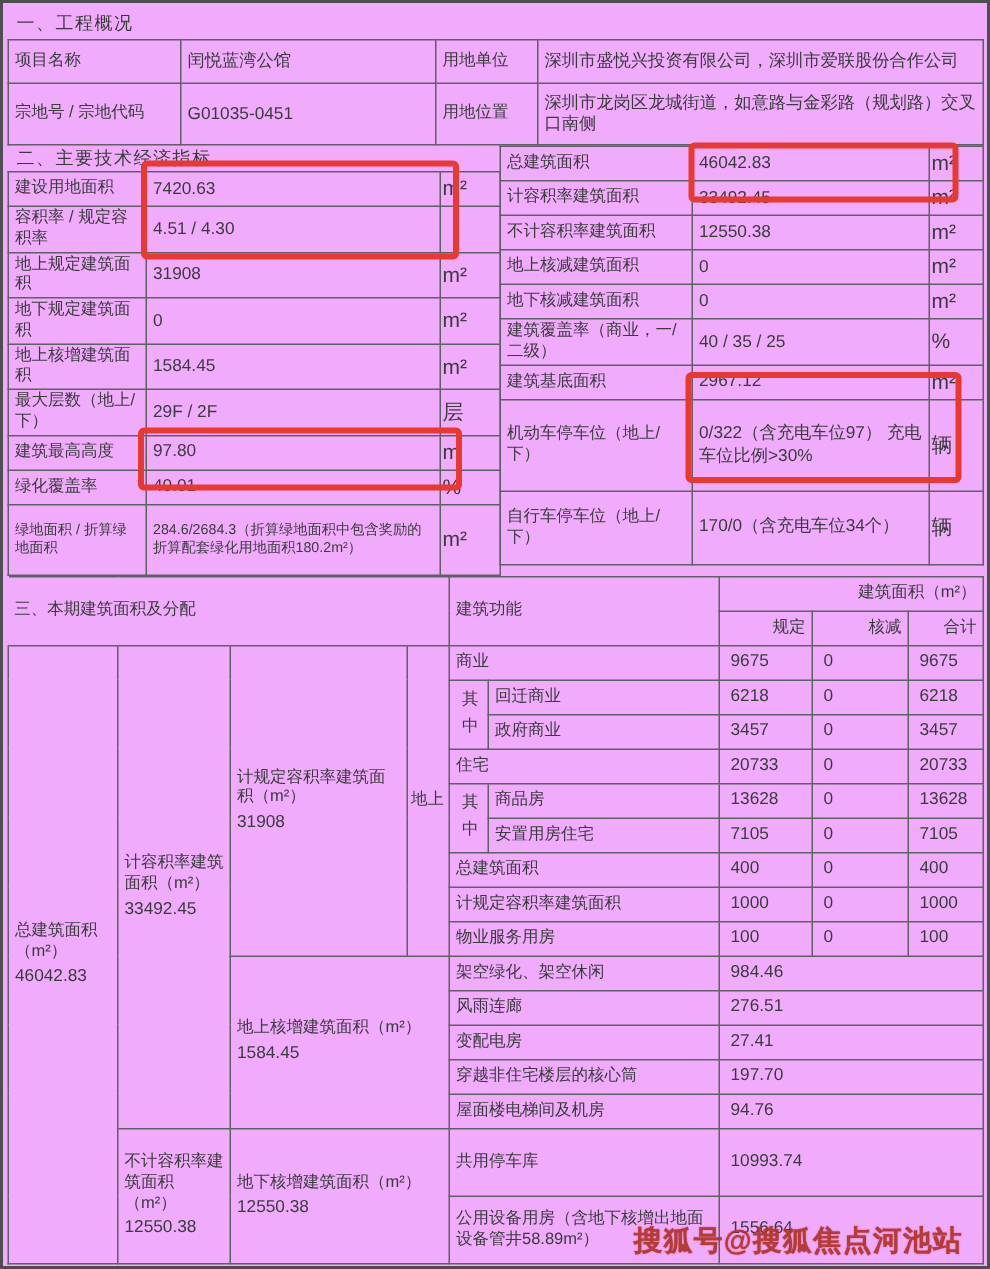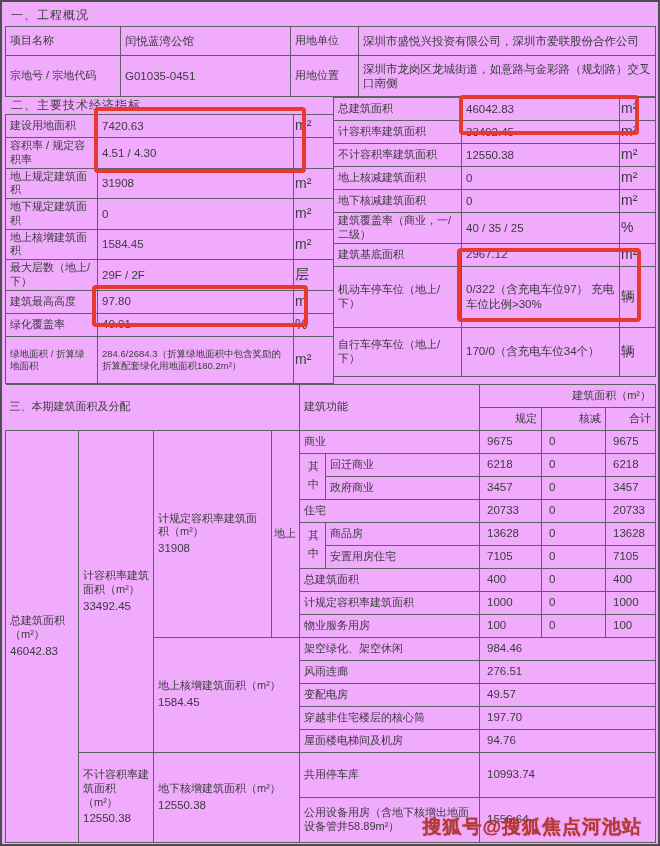--- a/index.html
+++ b/index.html
@@ -297,21 +297,21 @@
       </td>
       <td colspan="2">架空绿化、架空休闲</td>
       <td colspan="3" class="fval">984.46</td>
     </tr>
     <tr>
       <td colspan="2">风雨连廊</td>
       <td colspan="3" class="fval">276.51</td>
     </tr>
     <tr>
       <td colspan="2">变配电房</td>
-      <td colspan="3" class="fval">49.57</td>
+      <td colspan="3" class="fval">27.41</td>
     </tr>
     <tr>
       <td colspan="2">穿越非住宅楼层的核心筒</td>
       <td colspan="3" class="fval">197.70</td>
     </tr>
     <tr>
       <td colspan="2">屋面楼电梯间及机房</td>
       <td colspan="3" class="fval">94.76</td>
     </tr>
     <tr class="tall2">

